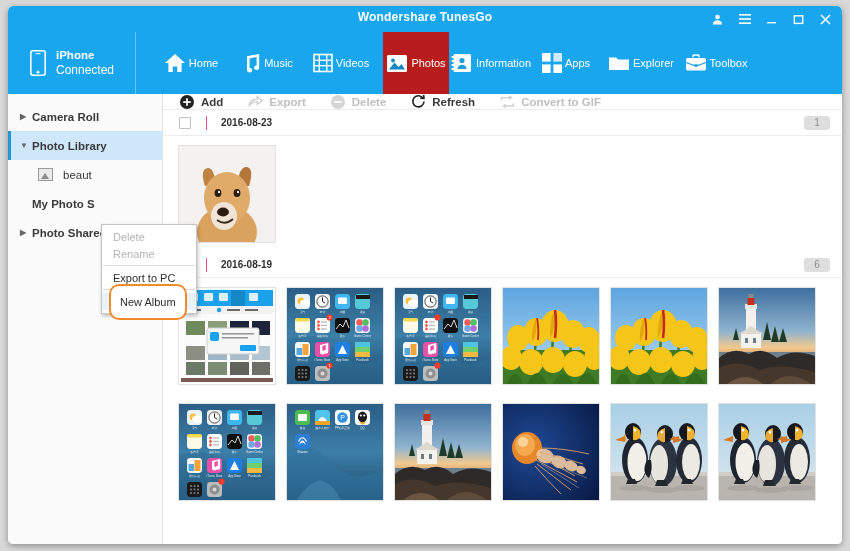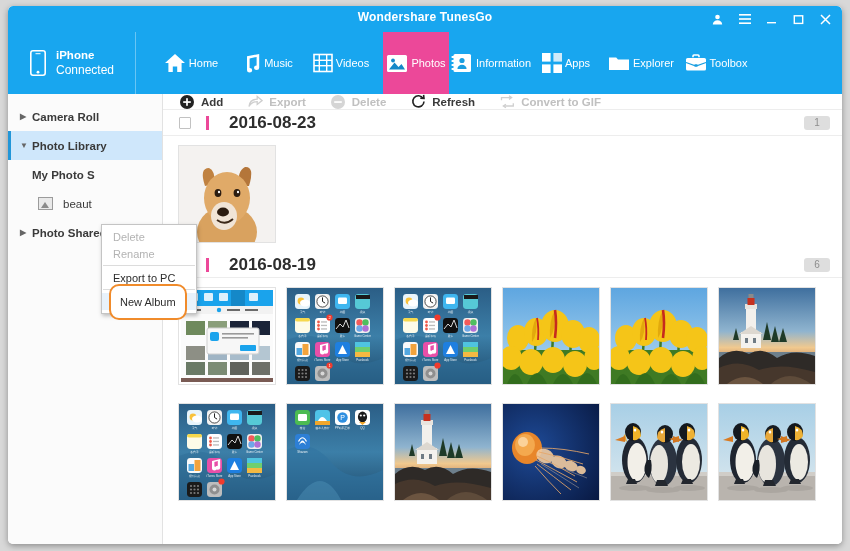--- a/index.html
+++ b/index.html
@@ -76,21 +76,21 @@
   .tab {
     width: 66px;
     display: flex; flex-direction: row;
     align-items: center; justify-content: center;
     gap: 3px;
     color: #ffffff;
     cursor: default;
   }
   .tab .tab-ico { height: 26px; display: flex; align-items: center; justify-content: center; }
   .tab .tab-label { font-size: 11px; }
-  .tab.active { background: #ec4899; }
+  .tab.active { background: #b91c1c; }
   .tab-sep { width: 9px; }
 
   
   .body-area { position: relative; height: 450px; display: flex; }
   .sidebar {
     width: 155px;
     background: #fbfbfb;
     border-right: 1px solid #e2e2e2;
     padding-top: 8px;
     position: relative;
@@ -197,24 +197,24 @@
     background: #fff;
   }
   .gh-check {
     width: 12px; height: 12px;
     border: 1px solid #c2c2c2;
     background: #fff;
     border-radius: 1px;
     flex: none;
   }
   .gh-date {
-    font-size: 17px; font-weight: bold; color: #2e2e2e;
+    font-size: 10px; font-weight: bold; color: #2e2e2e;
     margin-left: 15px;
-    border-left: 3px solid #ec4899;
-    padding-left: 20px;
+    border-left: 1px solid #ec4899;
+    padding-left: 14px;
     line-height: 14px;
   }
   .gh-count {
     margin-left: auto;
     min-width: 26px; height: 14px;
     background: #dedede; color: #8d8d8d;
     font-size: 10px;
     border-radius: 3px;
     display: flex; align-items: center; justify-content: center;
     padding: 0 5px;
@@ -384,26 +384,26 @@
 
     <div class="sidebar">
       <div class="side-row">
         <span class="arrow">▶</span>
         <span>Camera Roll</span>
       </div>
       <div class="side-row selected">
         <span class="arrow">▼</span>
         <span>Photo Library</span>
       </div>
-      <div class="side-row noarrow">
-        <span>My Photo S</span>
-      </div>
       <div class="side-row child">
         <span class="thumb-ico"></span>
         <span>beaut</span>
+      </div>
+      <div class="side-row noarrow">
+        <span>My Photo S</span>
       </div>
       <div class="side-row">
         <span class="arrow">▶</span>
         <span>Photo Shared</span>
       </div>
     </div>
 
     <div class="content">
 
       <div class="toolbar">

